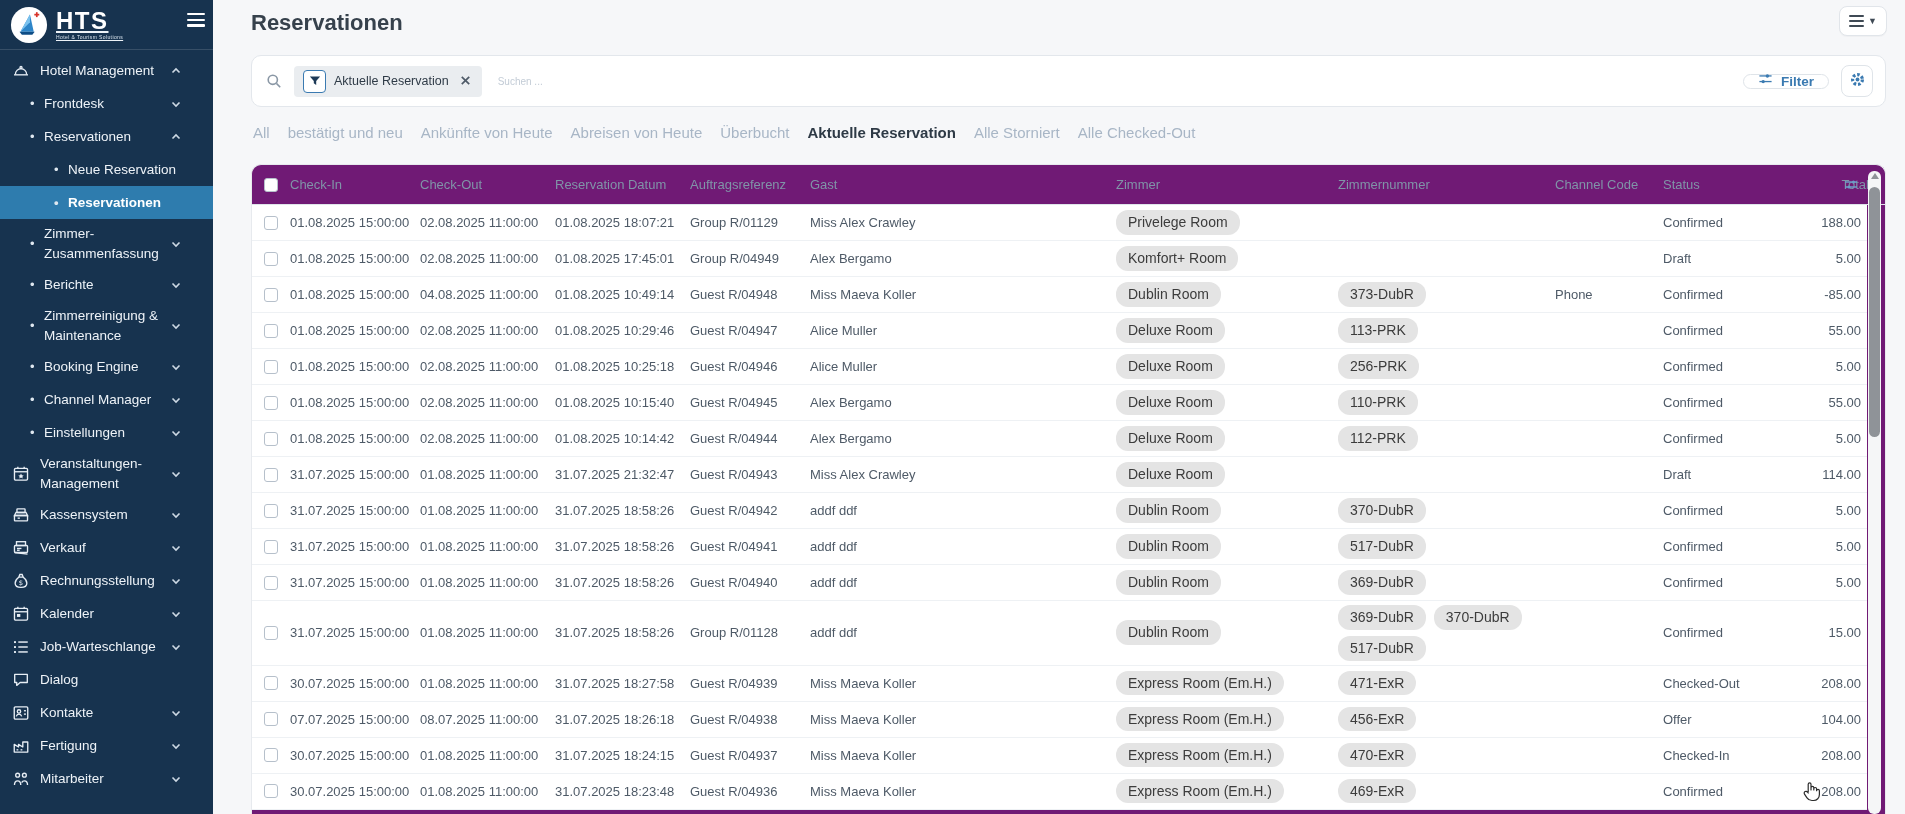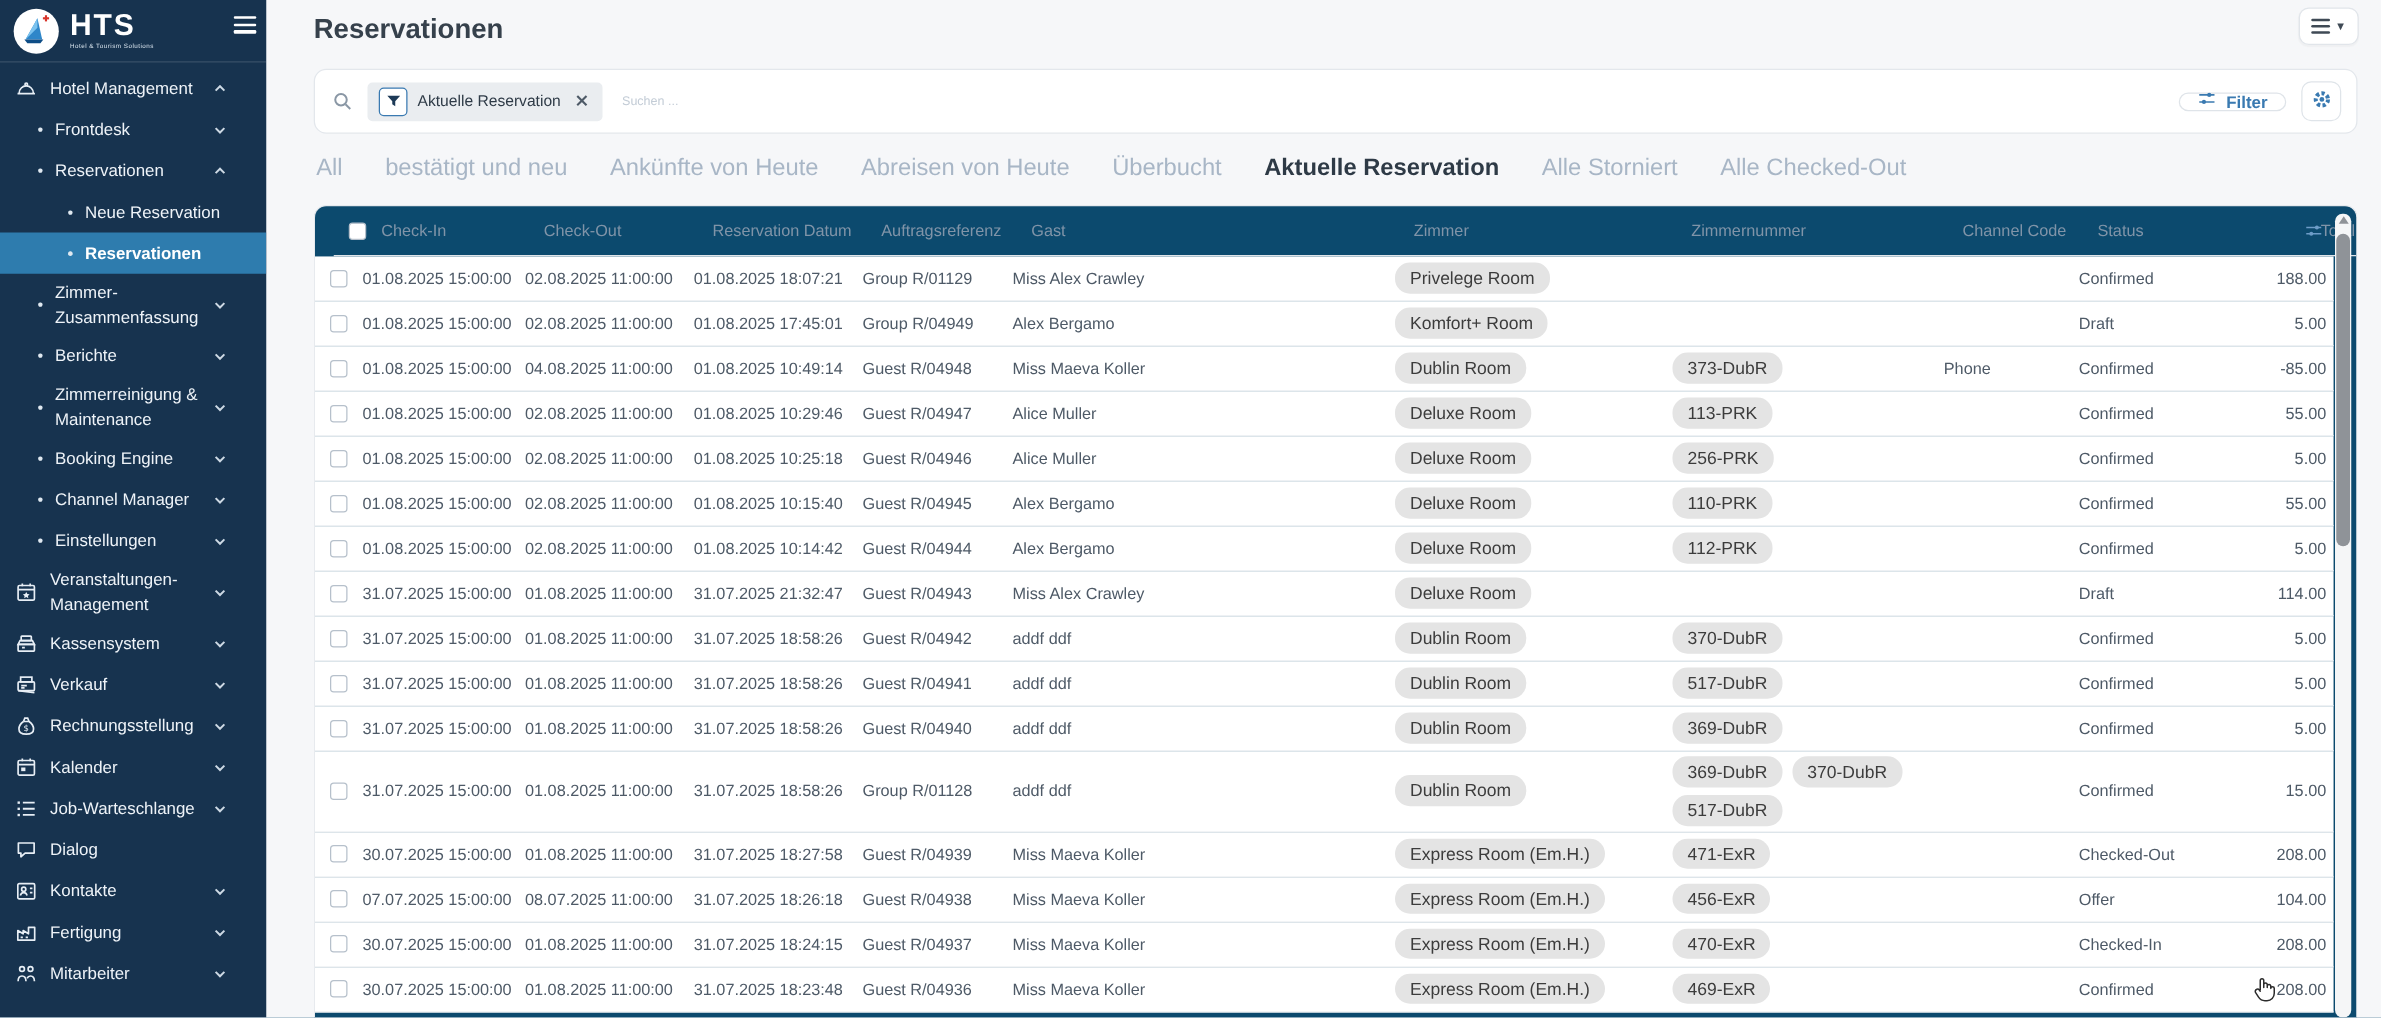--- a/index.html
+++ b/index.html
@@ -7,21 +7,21 @@
     font-family:"Liberation Sans","DejaVu Sans",sans-serif; background:#f6f7f9; }
 
   .app { position:relative; width:1905px; height:814px; display:flex; }
 
   
   .sidebar { position:relative; width:213px; height:814px; background:var(--sidebar-bg,#17334f);
     color:#eef3f8; flex:0 0 auto; overflow:hidden; }
   .logo-row { display:flex; align-items:center; gap:8px; height:50px; padding:6px 10px 6px 10px;
     border-bottom:1px solid rgba(255,255,255,.14); }
   .logo-circle { width:38px; height:38px; flex:0 0 auto; }
-  .logo-texts { display:flex; flex-direction:column; line-height:1; }
+  .logo-texts { display:flex; flex-direction:column; line-height:1;text-decoration:underline; }
   .logo-name { font-size:24px; font-weight:bold; letter-spacing:1.5px; color:#fff; }
   .logo-tag { font-size:5px; color:#d9e4ee; letter-spacing:.4px; margin-top:2px; }
   .hamburger { position:absolute; top:13px; right:8px; width:18px; cursor:pointer; }
   .hamburger div { height:2.4px; background:#fff; border-radius:1px; margin-bottom:3.2px; }
 
   nav#sidebar-menu { padding-top:4px; }
   .side-item { display:flex; align-items:center; min-height:33px; padding:5px 27px 5px 12px;
     font-size:13.5px; cursor:pointer; color:#eef3f8; }
   .side-item.lvl1 { padding-left:30px; }
   .side-item.lvl2 { padding-left:54px; }
@@ -63,28 +63,28 @@
   .search-input::placeholder { color:#c3ccd6; }
   .filter-btn { display:flex; align-items:center; gap:8px; height:15px; padding:0 14px;
     border:1px solid #dfe4e9; border-radius:8px; background:#fff; color:var(--accent,#3a7ab1);
     font-weight:bold; font-size:13.5px; cursor:pointer; flex:0 0 auto; font-family:inherit; }
   .filter-btn svg { width:15px; height:15px; }
   .gear-btn { width:32px; height:32px; margin-left:12px; border:1px solid #dfe4e9; border-radius:8px;
     background:#fff; display:flex; align-items:center; justify-content:center; cursor:pointer;
     color:var(--accent,#3a7ab1); flex:0 0 auto; }
   .gear-btn svg { width:17px; height:17px; }
 
-  .tabs { position:absolute; left:40px; top:124px; display:flex; gap:34px; font-size:19px;
+  .tabs { position:absolute; left:40px; top:124px; display:flex; gap:18px; font-size:15px;
     color:var(--tab-inactive,#a8b6c6); }
   .tab { cursor:pointer; white-space:nowrap; }
   .tab.active { color:var(--tab-active,#2e3a46); font-weight:600; }
 
   
-  .table-card { position:absolute; left:38px; right:19px; top:164px; bottom:0; background:#0c4a6e;
-    border:1px solid #e7eaee; border-bottom:none; border-radius:10px 10px 0 0; overflow:hidden;padding-left:15px; }
+  .table-card { position:absolute; left:38px; right:19px; top:164px; bottom:0; background:#701a75;
+    border:1px solid #e7eaee; border-bottom:none; border-radius:10px 10px 0 0; overflow:hidden; }
   .tgrid { display:grid; grid-template-columns:26px 130px 135px 135px 120px 306px 222px 217px 108px 130px 76px; }
   .thead { height:40px; align-items:center; padding-left:12px; border-bottom:1px solid #dfe5ea;
     color:#8094a8; font-size:13px; position:relative; }
   .th { cursor:pointer; }
   .th.total { text-align:right; }
   .col-settings { position:absolute; right:26px; top:12px; width:16px; height:16px; color:#6d9cc7; cursor:pointer; }
   .col-settings svg { width:16px; height:16px; }
 
   .rows { position:absolute; top:40px; bottom:0; left:0; right:18px; overflow:hidden; }
   .trow { align-items:center; padding-left:12px; min-height:36px; border-bottom:1px solid #eef1f4;

